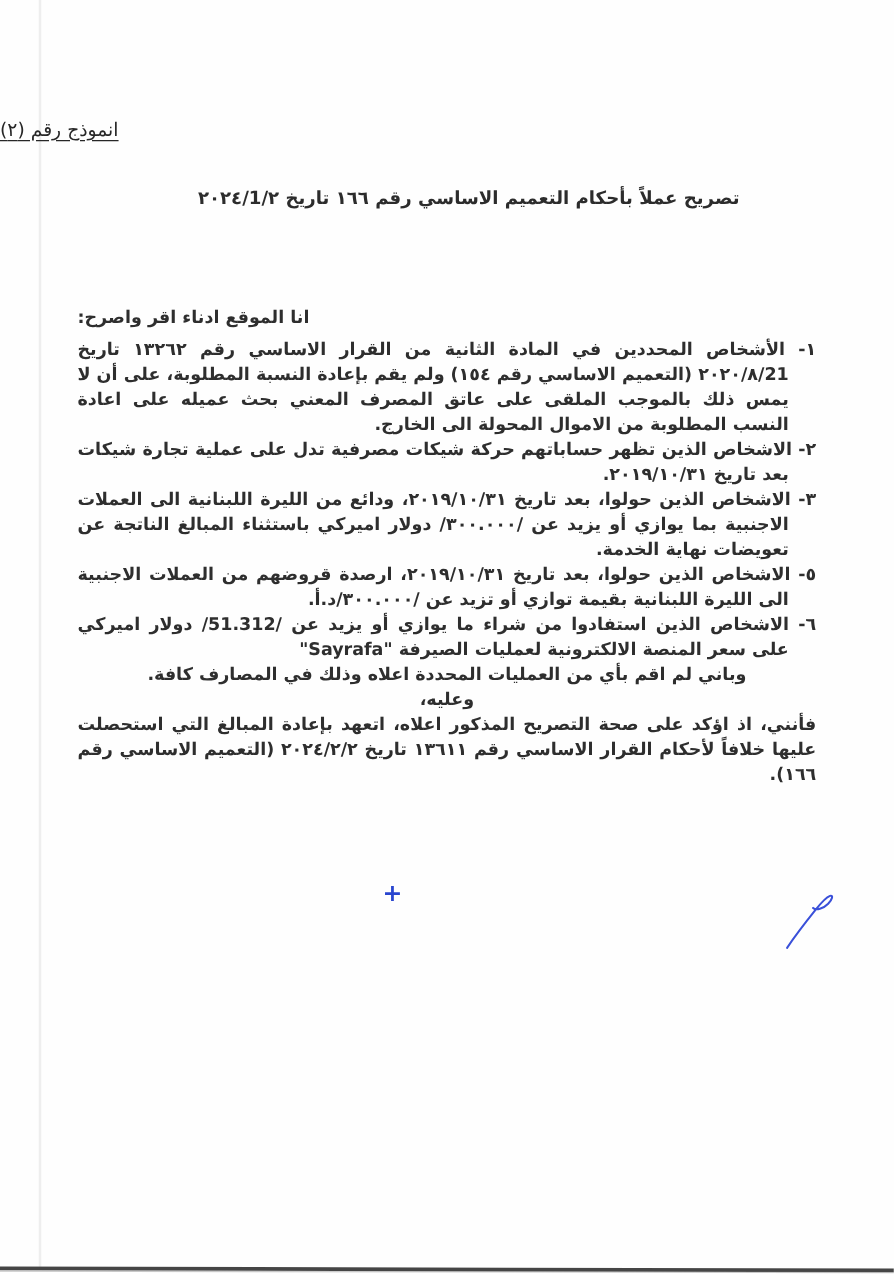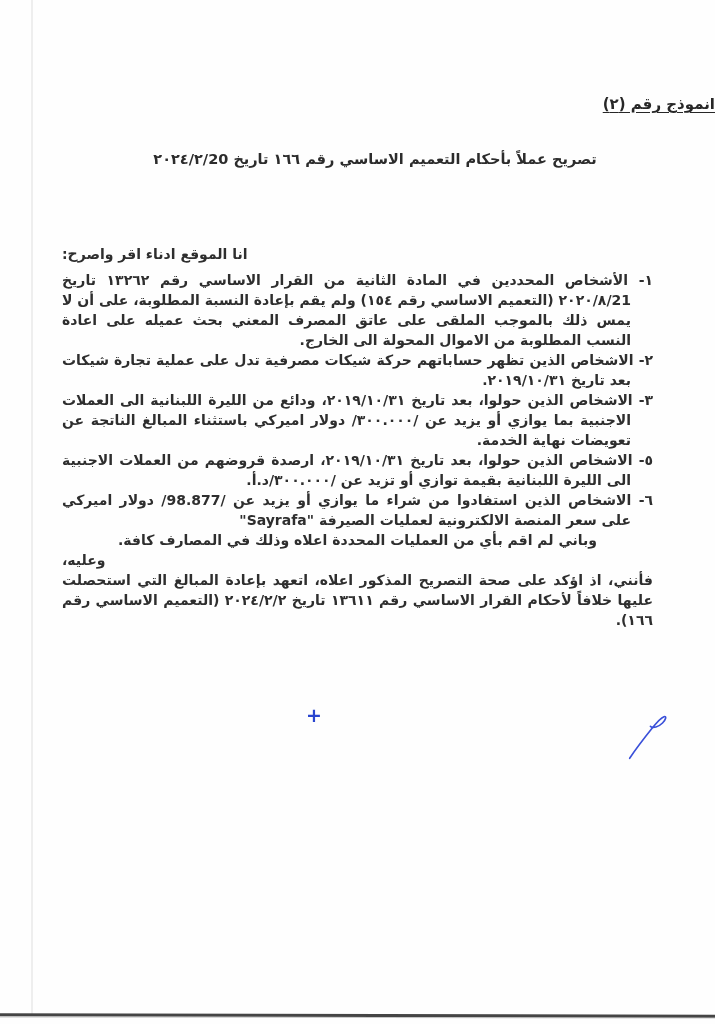--- a/index.html
+++ b/index.html
@@ -14,21 +14,21 @@
   .page { position:absolute; inset:0; background:#fefefe; }
 
   
   .scan-vline {
     position:absolute; left:31px; top:0; width:2px; height:1014px;
     background:#eeeeee;
   }
 
   .form-title {
     position:absolute; top:95px; left:0; right:0;
-    text-align:right; font-size:15px; font-weight:700; color:#272727;
+    text-align:left; font-size:15px; font-weight:400; color:#272727;
   }
   .form-title .underlined { text-decoration:underline; text-underline-offset:3px; }
 
   .subtitle {
     position:absolute; top:151px; left:115px; right:80px;
     text-align:center; font-size:14.5px; font-weight:600; color:#2c2c2c;
     direction:rtl;
   }
 
   .content {
@@ -41,21 +41,21 @@
   .statement { text-align:justify; }
 
   .items { list-style:none; margin-top:6px; }
   .item {
     padding-right:22px; text-indent:-22px; 
     text-align:justify;
   }
   .item .num { display:inline; }
 
   .after-list { margin-top:18px; text-align:center; }
-  .transition  { margin-top:22px; text-align:left; }
+  .transition  { margin-top:22px; text-align:center; }
   .final { margin-top:8px; text-align:justify; }
 
   
   .plus-mark {
     position:absolute; left:306px; top:704px;
     color:#2945cf; font-size:19px; font-weight:700;
     font-family:"DejaVu Sans", sans-serif;
   }
   .squiggle { position:absolute; left:620px; top:708px; width:58px; height:58px; }
 
@@ -73,21 +73,21 @@
 <body>
 
 <div class="page">
 
   <div class="scan-vline"></div>
 
   <div class="form-title">
     <span class="underlined">انموذج رقم (٢)</span>
   </div>
 
-  <div class="subtitle">تصريح عملاً بأحكام التعميم الاساسي رقم ١٦٦ تاريخ ٢٠٢٤/٢/20</div>
+  <div class="subtitle">تصريح عملاً بأحكام التعميم الاساسي رقم ١٦٦ تاريخ ٢٠٢٤/1/٢</div>
 
   <div class="content">
 
     <p class="opening">انا الموقع ادناء اقر واصرح:</p>
 
 
     <ol class="items">
       <li class="item">
         <span class="num">١-</span>
         <span>الأشخاص المحددين في المادة الثانية من القرار الاساسي رقم ١٣٢٦٢ تاريخ ٢٠٢٠/٨/21 (التعميم الاساسي رقم ١٥٤) ولم يقم بإعادة النسبة المطلوبة، على أن لا يمس ذلك بالموجب الملقى على عاتق المصرف المعني بحث عميله على اعادة النسب المطلوبة من الاموال المحولة الى الخارج.</span>
@@ -99,21 +99,21 @@
       <li class="item">
         <span class="num">٣-</span>
         <span>الاشخاص الذين حولوا، بعد تاريخ ٢٠١٩/١٠/٣١، ودائع من الليرة اللبنانية الى العملات الاجنبية بما يوازي أو يزيد عن /٣٠٠.٠٠٠/ دولار اميركي باستثناء المبالغ الناتجة عن تعويضات نهاية الخدمة.</span>
       </li>
       <li class="item">
         <span class="num">٥-</span>
         <span>الاشخاص الذين حولوا، بعد تاريخ ٢٠١٩/١٠/٣١، ارصدة قروضهم من العملات الاجنبية الى الليرة اللبنانية بقيمة توازي أو تزيد عن /٣٠٠.٠٠٠/د.أ.</span>
       </li>
       <li class="item">
         <span class="num">٦-</span>
-        <span>الاشخاص الذين استفادوا من شراء ما يوازي أو يزيد عن /98.877/ دولار اميركي على سعر المنصة الالكترونية لعمليات الصيرفة "Sayrafa"</span>
+        <span>الاشخاص الذين استفادوا من شراء ما يوازي أو يزيد عن /51.312/ دولار اميركي على سعر المنصة الالكترونية لعمليات الصيرفة "Sayrafa"</span>
       </li>
     </ol>
 
     <p class="after-list">وباني لم اقم بأي من العمليات المحددة اعلاه وذلك في المصارف كافة.</p>
 
     <p class="transition">وعليه،</p>
 
     <p class="final">فأنني، اذ اؤكد على صحة التصريح المذكور اعلاه، اتعهد بإعادة المبالغ التي استحصلت عليها خلافاً لأحكام القرار الاساسي رقم ١٣٦١١ تاريخ ٢٠٢٤/٢/٢ (التعميم الاساسي رقم ١٦٦).</p>
 
   </div>

